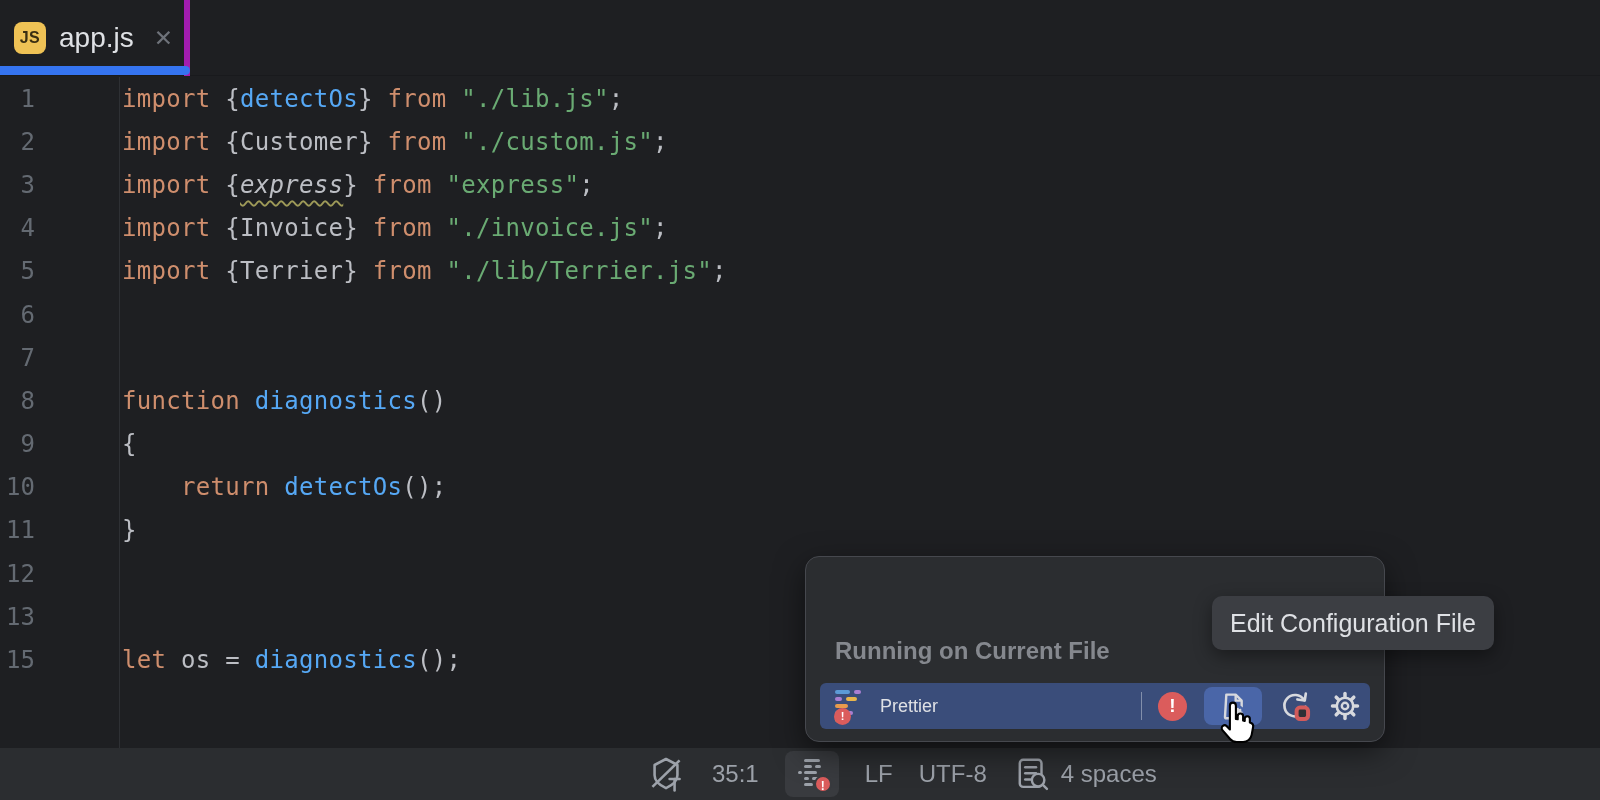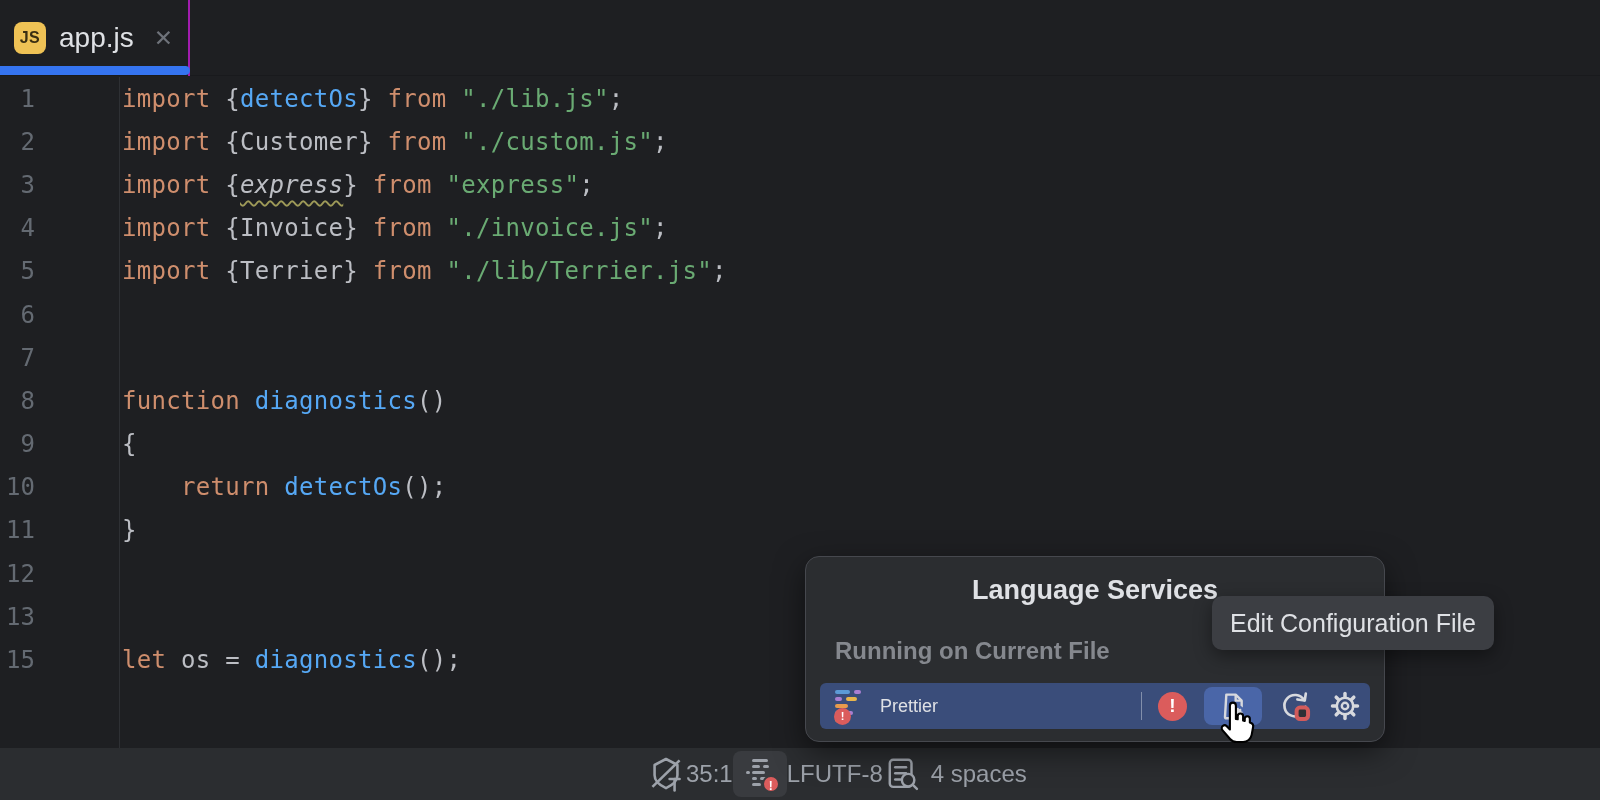--- a/index.html
+++ b/index.html
@@ -8,21 +8,21 @@
     position:relative; overflow:hidden;
     background:#1E1F22;
     font-family:"Liberation Sans", sans-serif;
     -webkit-font-smoothing:antialiased;
   }
 
   
   .tabbar { position:absolute; left:0; top:0; width:1600px; height:76px;
             background:#1E1F22; border-bottom:1px solid #191A1D; }
   .tab { position:absolute; left:0; top:0; width:190px; height:76px;
-         display:flex; align-items:center; border-right:2px solid #a21caf; }
+         display:flex; align-items:center; border-right:6px solid #a21caf; }
   .tab-underline { position:absolute; left:0; bottom:1px; width:190px; height:9px;
                    background:#3574F0; border-radius:0 5px 5px 0; }
   .js-badge { width:32px; height:32px; margin-left:14px; border-radius:8px;
               background:#EFC255; color:#3A2E12; font-weight:bold; font-size:16px;
               display:flex; align-items:center; justify-content:center; letter-spacing:0.5px; }
   .tab-title { margin-left:13px; color:#DFE1E5; font-size:28px; }
   .tab-close { margin-left:20px; color:#6E727A; font-size:23px; line-height:1; cursor:default; }
 
   
   .editor { position:absolute; left:0; top:77px; right:0; bottom:52px; }
@@ -70,21 +70,21 @@
 
   
   .tooltip { position:absolute; left:1212px; top:596px; width:282px; height:54px;
              background:#3C3E43; border-radius:10px; box-shadow:0 6px 18px rgba(0,0,0,.4);
              display:flex; align-items:center; justify-content:center;
              color:#DFE1E5; font-size:25px; z-index:20; }
 
   
   .statusbar { position:absolute; left:0; bottom:0; width:1600px; height:52px; background:#2B2D30; }
   .status-group { position:absolute; left:646px; top:0; height:52px;
-                  display:flex; align-items:center; }
+                  display:flex; align-items:center; gap:26px; }
   .status-text { color:#9CA1A9; font-size:24px; }
   .status-iconbtn { width:54px; height:46px; border-radius:8px; background:#393B3F;
                     display:flex; align-items:center; justify-content:center; position:relative; }
   .mini-prettier { position:relative; width:28px; height:30px; }
   .mini-prettier .bar { position:absolute; height:3px; border-radius:1.5px; background:#9DA2AA; }
   .mini-prettier .dot { position:absolute; right:-6px; bottom:-4px; width:18px; height:18px;
                         border-radius:50%; background:#DB5C5C; color:#fff; font-size:12px;
                         font-weight:bold; text-align:center; line-height:18px;
                         border:2px solid #393B3F; }
   .indent-group { display:flex; align-items:center; gap:10px; }
@@ -160,21 +160,20 @@
         <span class="lnum">13</span>
       </div>
       <div class="line">
         <span class="lnum">15</span>
         <span class="lcode"><span class="tk-kw">let </span><span class="tk-pl">os = </span><span class="tk-fn">diagnostics</span><span class="tk-pl">();</span></span>
       </div>
     </div>
 </div>
 
 <div class="popup">
-  <div class="popup-title">Language Services</div>
   <div class="popup-section">Running on Current File</div>
 
   <div class="service-row">
     <div class="prettier-logo">
       <div class="bar" style="left:0;  top:0;    width:15px; background:#5C9BD6;"></div>
       <div class="bar" style="left:19px;top:0;   width:7px;  background:#A97FD1;"></div>
       <div class="bar" style="left:0;  top:7px;  width:7px;  background:#A97FD1;"></div>
       <div class="bar" style="left:11px;top:7px; width:11px; background:#E8B64C;"></div>
       <div class="bar" style="left:0;  top:14px; width:13px; background:#E89B4C;"></div>
       <div class="bar" style="left:0;  top:21px; width:9px;  background:#5C9BD6;"></div>

